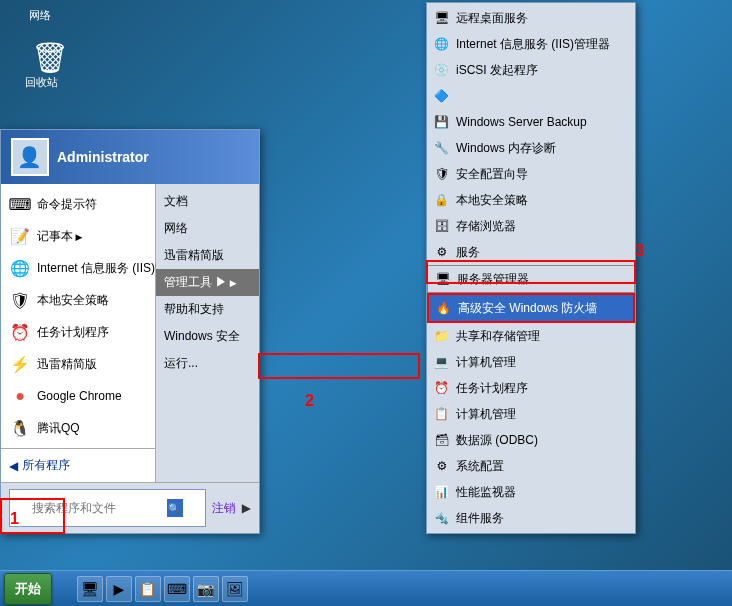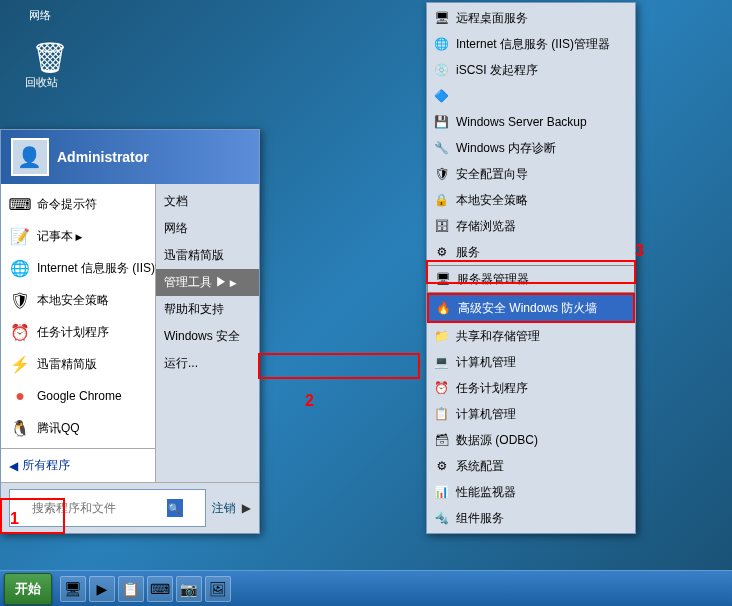--- a/index.html
+++ b/index.html
@@ -228,20 +228,21 @@
     .taskbar {
       position: absolute;
       bottom: 0;
       left: 0;
       width: 100%;
       height: 36px;
       background: linear-gradient(to bottom, #3a80c8, #1a5fa0);
       display: flex;
       align-items: center;
       border-top: 1px solid #5a9fd4;
+      gap: 17px;
     }
 
     .start-button {
       height: 32px;
       padding: 0 10px;
       background: linear-gradient(to bottom, #4ea04e, #2d7a2d);
       border: 1px solid #1a5a1a;
       border-radius: 3px;
       color: white;
       font-weight: bold;
@@ -367,21 +368,21 @@
         <div class="menu-item">
           <span class="label">运行...</span>
         </div>
       </div>
     </div>
     <div class="start-menu-bottom">
       <div class="search-box">
         <input type="text" placeholder="搜索程序和文件" style="">
         <div class="search-btn">🔍</div>
       </div>
-      <div style="font-size:12px; cursor:pointer; color:#0c4a6e;">注销</div>
+      <div style="font-size:12px; cursor:pointer; color:#6d28d9;">注销</div>
       <div style="font-size:12px; cursor:pointer; color:#333;">▶</div>
     </div>
   </div>
 
   <div class="admin-submenu">
     <div class="admin-submenu-item">
       <div class="icon-box">🖥</div>
       <span>远程桌面服务</span>
     </div>
     <div class="admin-submenu-item">

